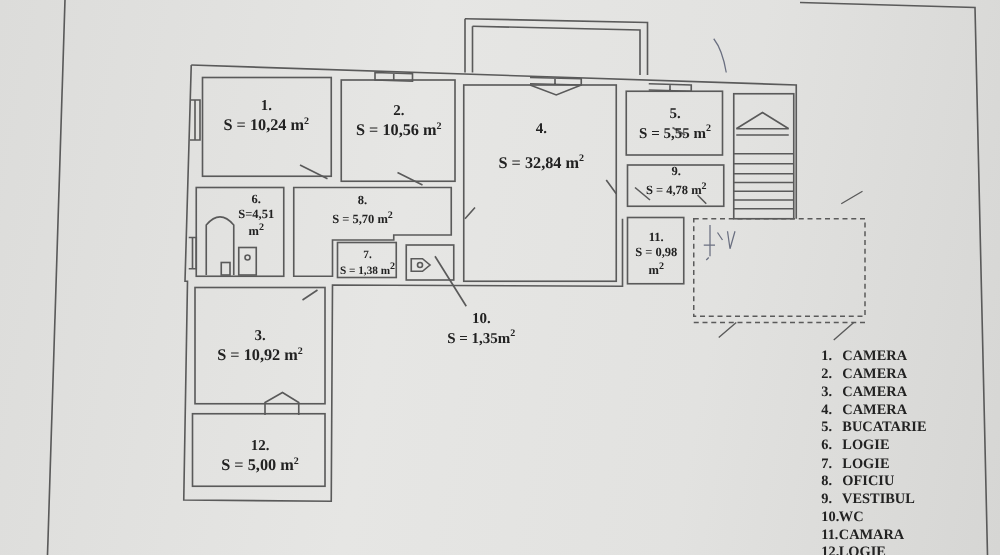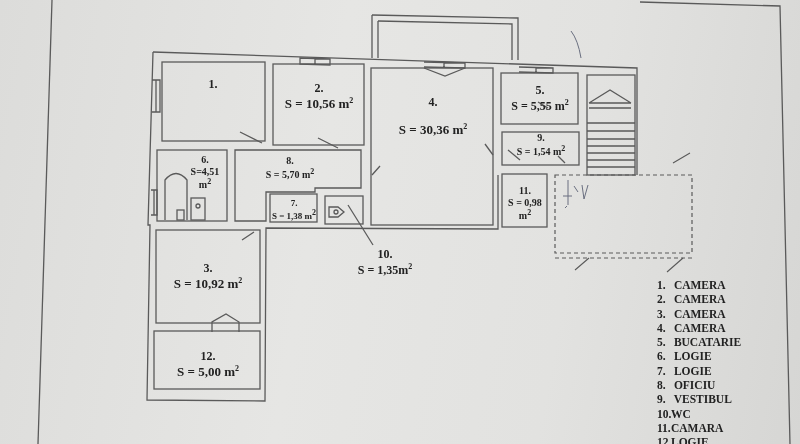--- a/index.html
+++ b/index.html
@@ -90,36 +90,37 @@
 
     <g stroke="#6a6f80" stroke-width="1" fill="none">
       <path d="M568 180 L568 205 M563 196 L572 196 M567 206 L565 208"></path>
       <path d="M574 186 L578 192 M582 185 L584 199 L588 185"></path>
       <path d="M571 31 Q578 40 581 58"></path>
     </g>
   </svg>
 
   <div class="lbl" style="left:168px;top:78px;width:90px;">
     <span class="n">1.</span>
+    <span class="a"><span>S = 10,24 m</span><sup>2</sup></span>
   </div>
   <div class="lbl" style="left:276px;top:82px;width:86px;">
     <span class="n">2.</span>
     <span class="a"><span>S = 10,56 m</span><sup>2</sup></span>
   </div>
   <div class="lbl" style="left:388px;top:96px;width:90px;">
     <span class="n">4.</span>
-    <span class="a" style="margin-top:12px;"><span>S = 30,36 m</span><sup>2</sup></span>
+    <span class="a" style="margin-top:12px;"><span>S = 32,84 m</span><sup>2</sup></span>
   </div>
   <div class="lbl" style="left:505px;top:84px;width:70px;">
     <span class="n">5.</span>
     <span class="a" style="font-size:12px;"><span>S = 5,55 m</span><sup>2</sup></span>
   </div>
   <div class="lbl sm" style="left:505px;top:132px;width:72px;">
     <span class="n">9.</span>
-    <span class="a"><span>S = 1,54 m</span><sup>2</sup></span>
+    <span class="a"><span>S = 4,78 m</span><sup>2</sup></span>
   </div>
   <div class="lbl sm" style="left:503px;top:185px;width:44px;">
     <span class="n">11.</span>
     <span class="a">S = 0,98</span>
     <span class="a"><span>m</span><sup>2</sup></span>
   </div>
   <div class="lbl sm" style="left:183px;top:154px;width:44px;">
     <span class="n">6.</span>
     <span class="a">S=4,51</span>
     <span class="a"><span>m</span><sup>2</sup></span>

